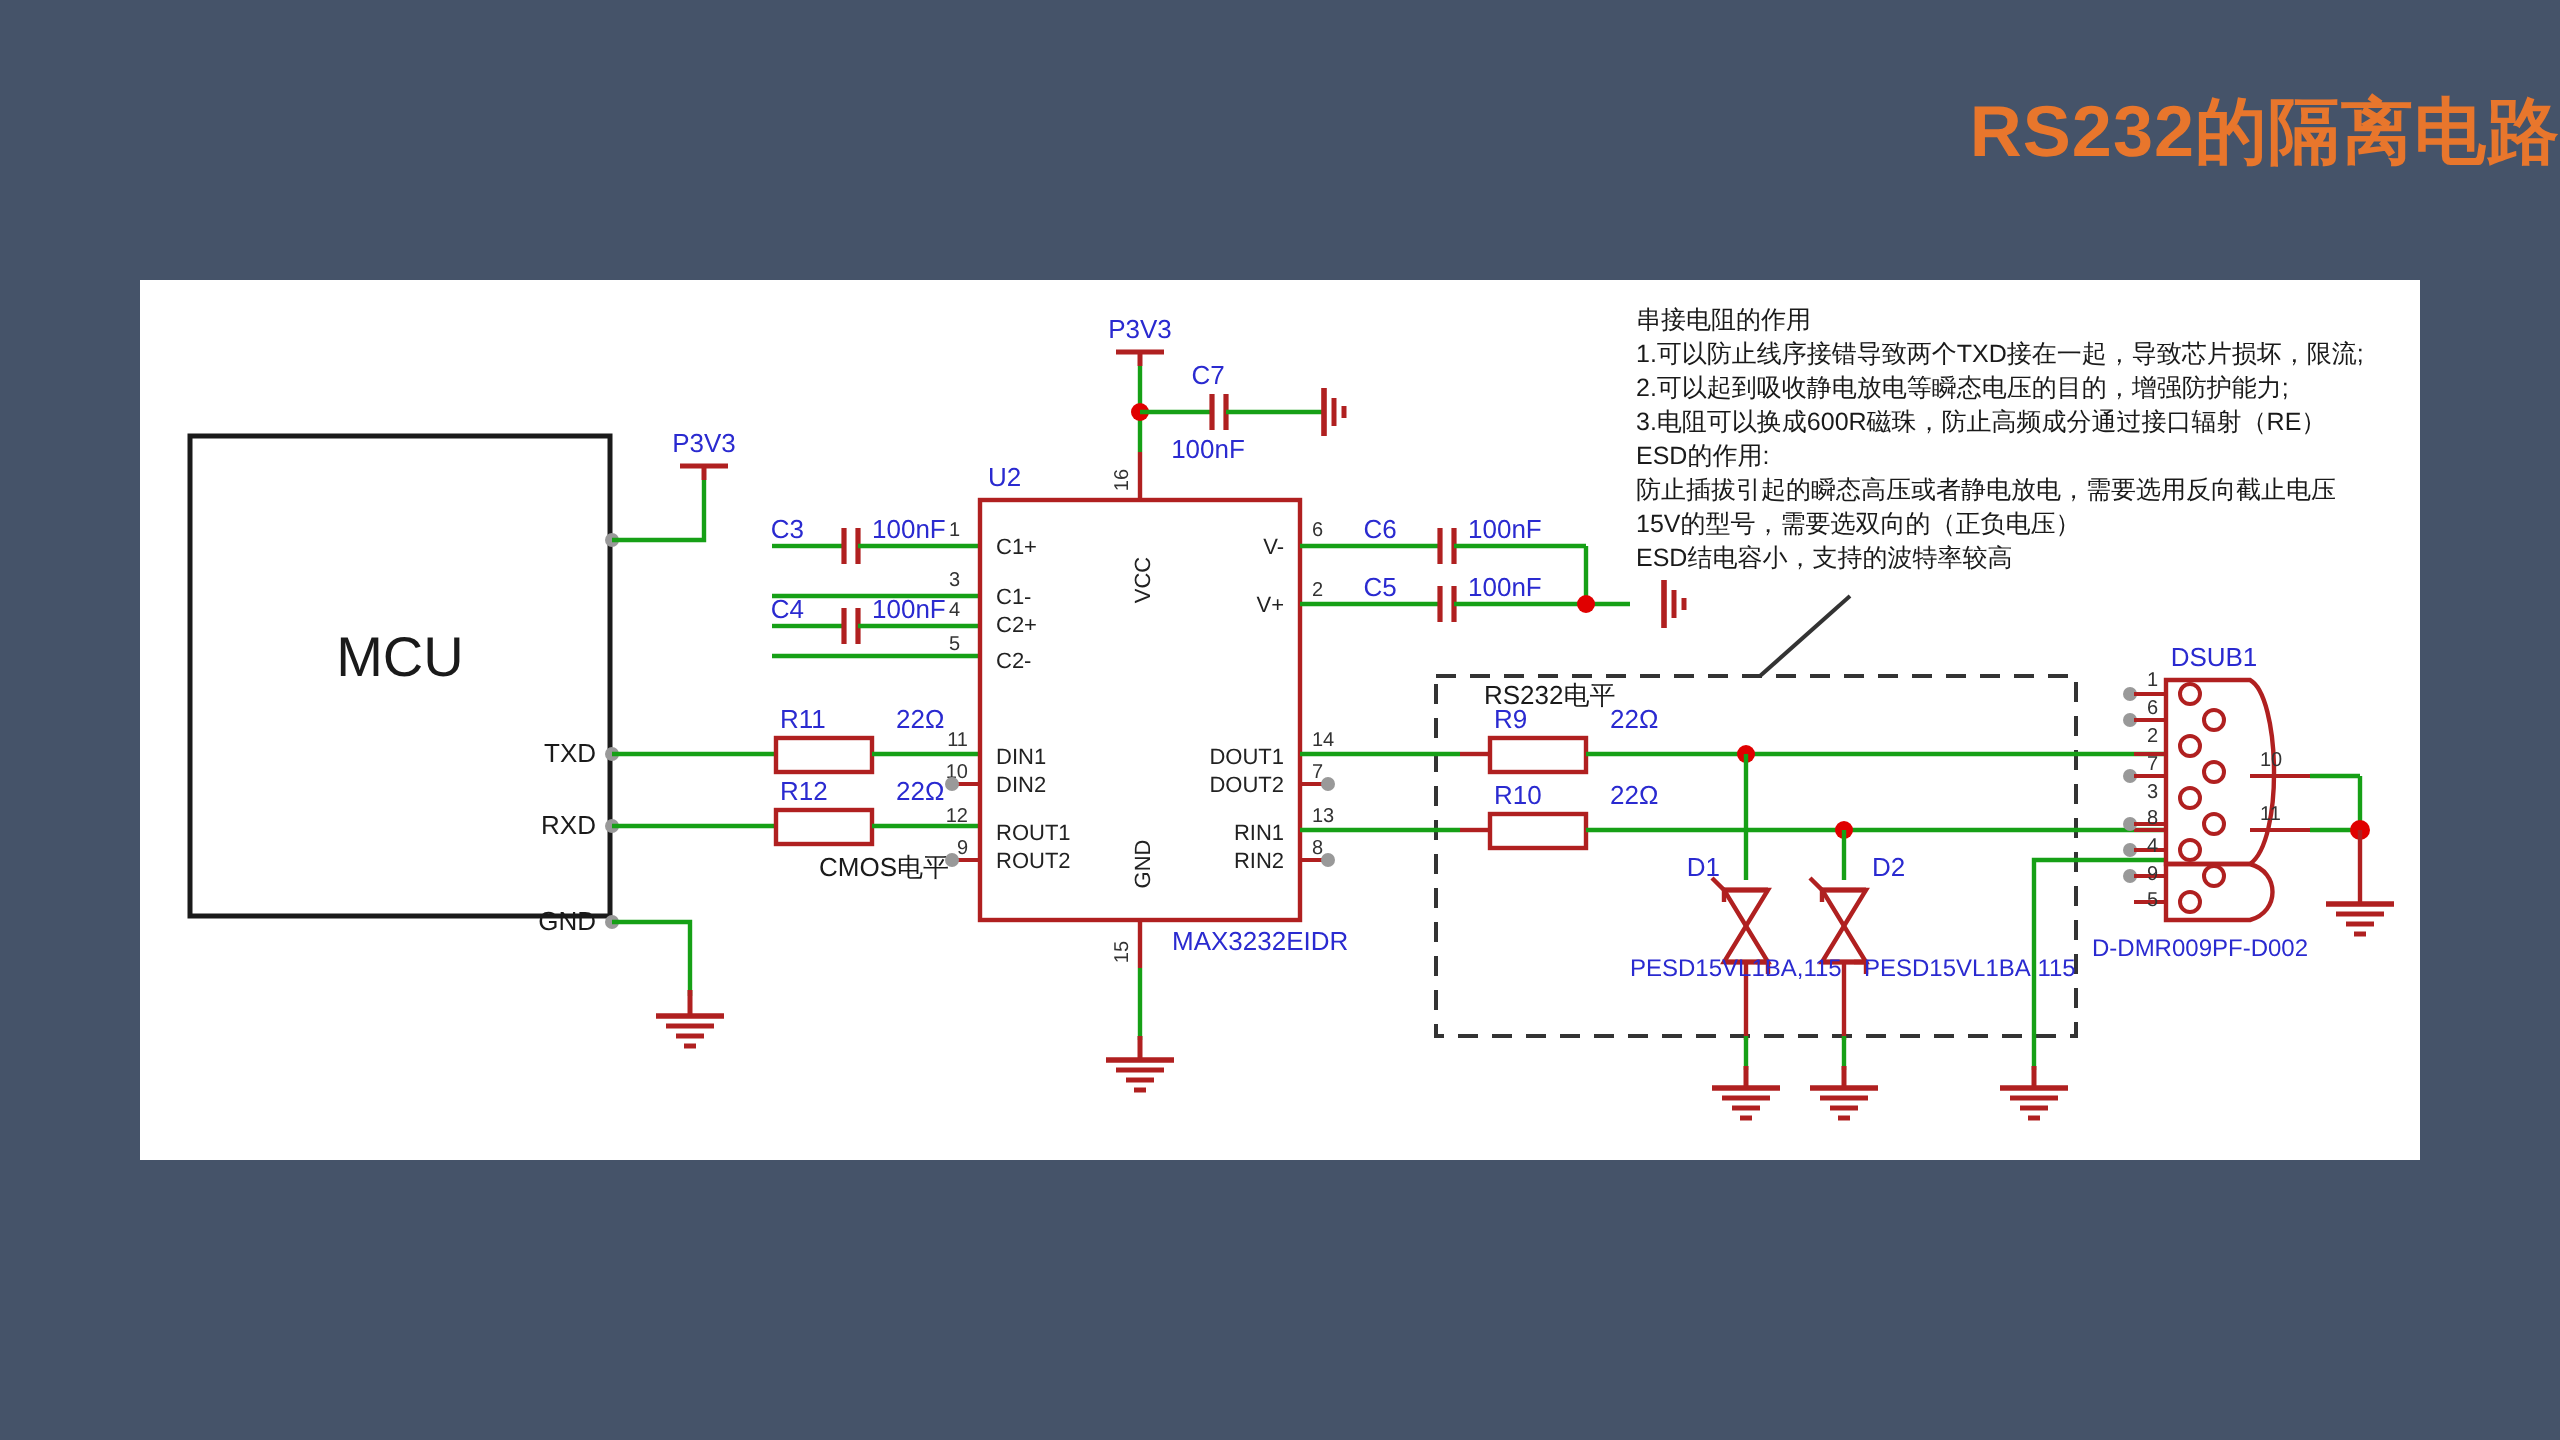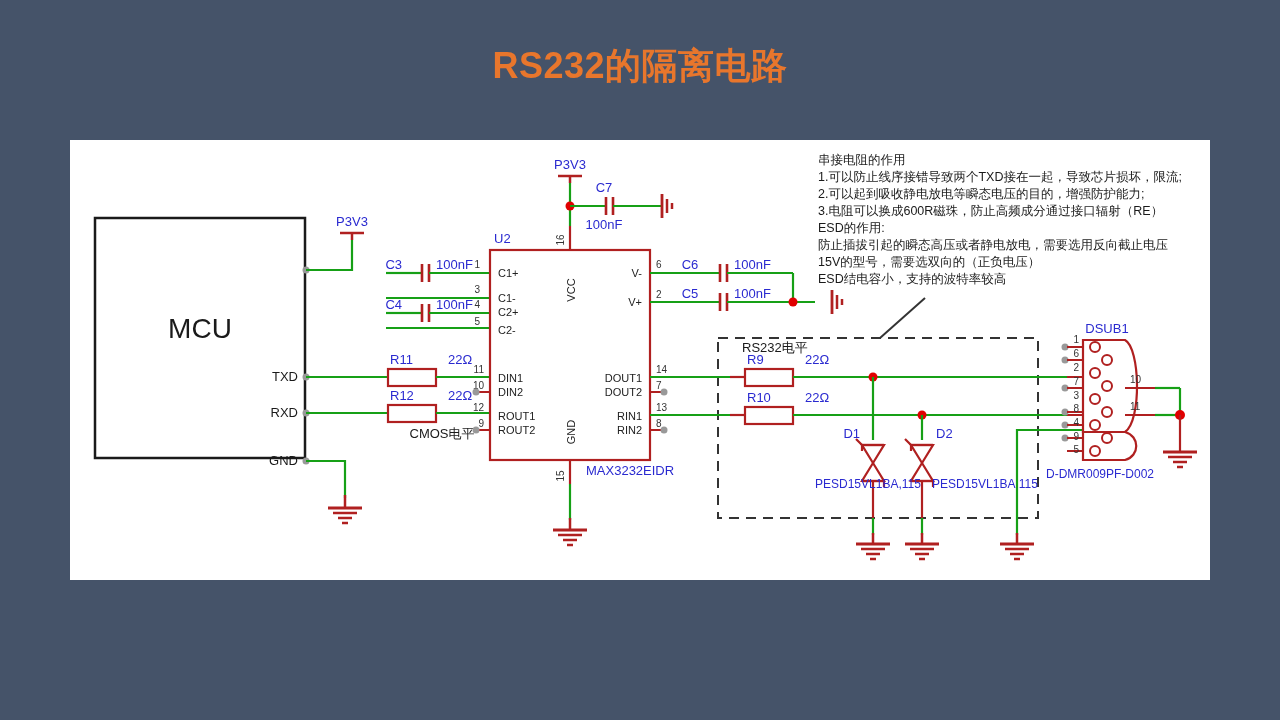--- a/index.html
+++ b/index.html
@@ -5,21 +5,21 @@
   html,body{margin:0;padding:0;}
   body{
     width:1280px;height:720px;overflow:hidden;
     background:#455369;
     font-family:"Liberation Sans","DejaVu Sans",sans-serif;
   }
   #root{position:relative;width:1280px;height:720px;}
 
   #title{
     position:absolute;left:0;top:42px;width:1280px;
-    text-align:center;
+    text-align:right;
     color:#e8762c;
     font-size:36px;font-weight:bold;
     letter-spacing:0.5px;
     white-space:nowrap;
   }
 
   #canvas{
     position:absolute;left:70px;top:140px;
     width:1140px;height:440px;
     background:#ffffff;

